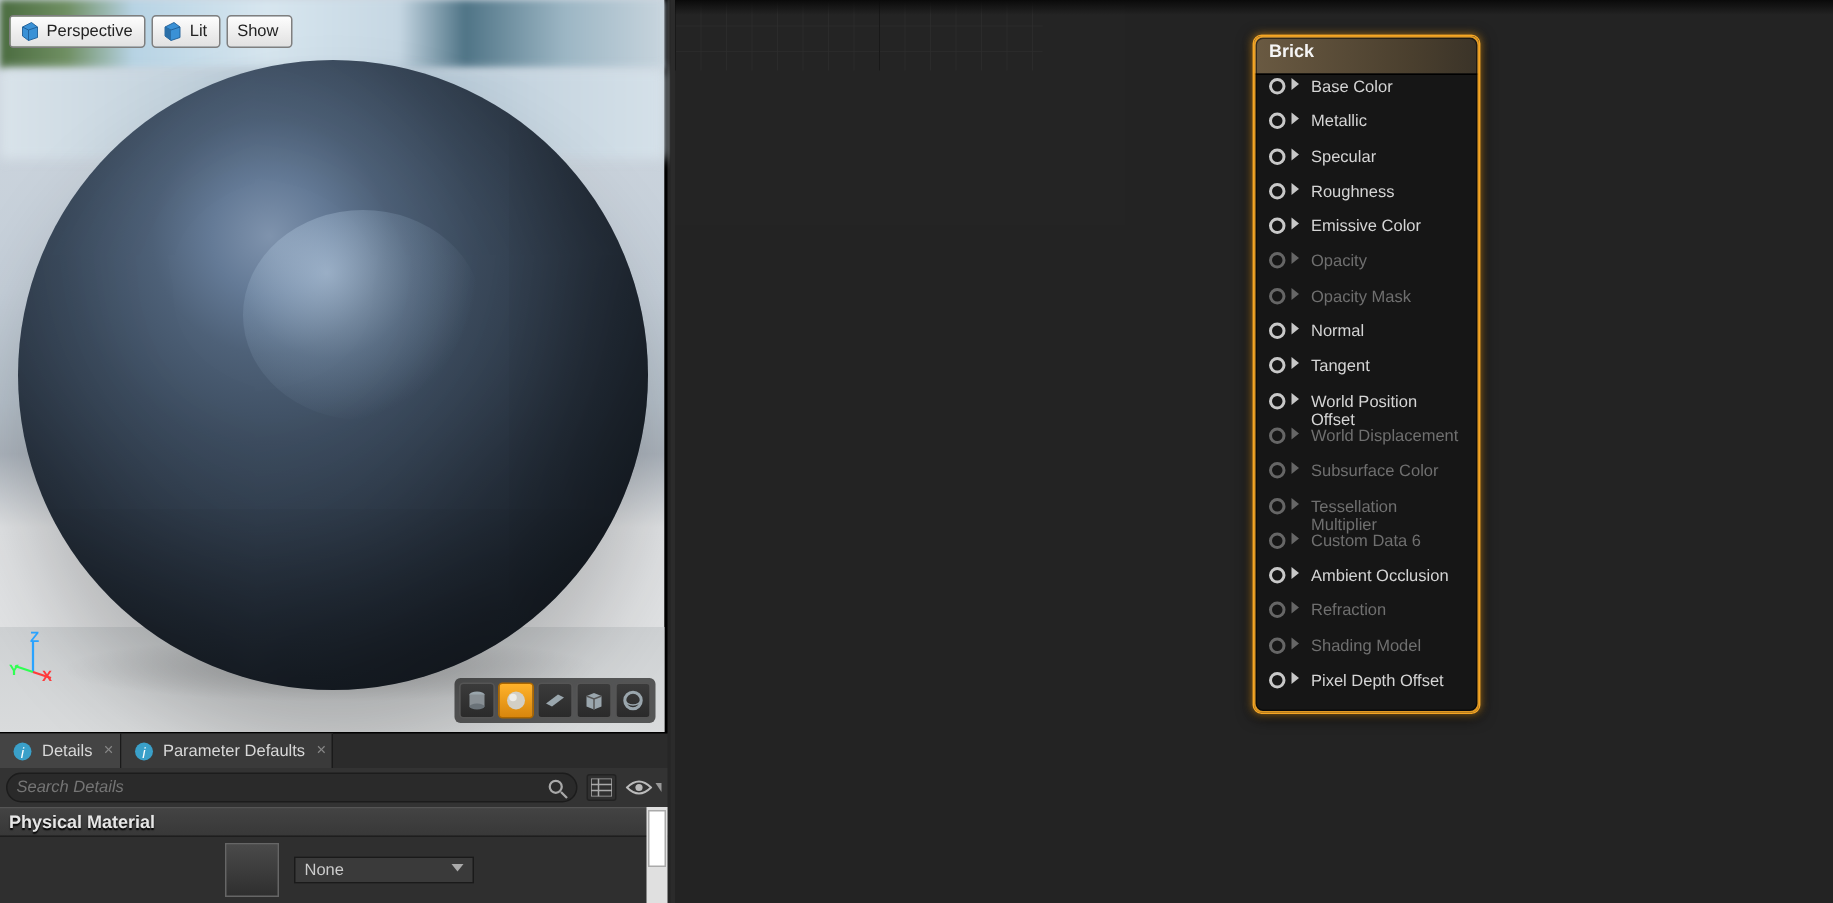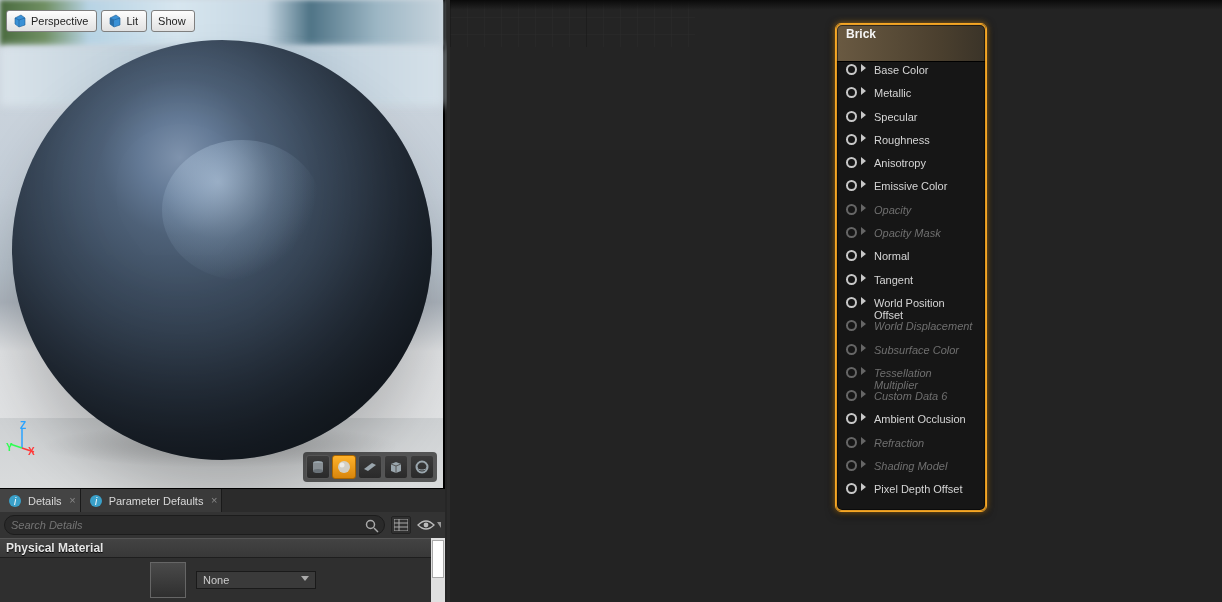--- a/index.html
+++ b/index.html
@@ -89,27 +89,27 @@
 
   .node {
     position:absolute; left:832px; top:23px; width:152px;
     background:rgba(20,20,20,.82);
     border:1px solid #f6a623; border-radius:6px;
     box-shadow:0 0 6px rgba(246,166,35,.6), 0 2px 10px rgba(0,0,0,.8);
     overflow:hidden;
   }
   .node::before { content:""; position:absolute; inset:-1px; border-radius:7px; border:2px solid rgba(246,166,35,.9); pointer-events:none; box-shadow: inset 0 0 0 1px rgba(0,0,0,.5);}
   .node-hdr {
-    height:38px; background:linear-gradient(90deg,#6a5a42 0%,#4a3f2e 70%,#3a3328 100%);
+    height:26px; background:linear-gradient(90deg,#6a5a42 0%,#4a3f2e 70%,#3a3328 100%);
     color:#f5f5f5; font-weight:bold; font-size:12px; padding:3px 10px;
     border-bottom:1px solid #000;
   }
   .pin-list { padding:2px 0 4px 0; }
   .pin { height:23.3px; display:flex; align-items:flex-start; gap:8px; padding:0 10px; color:#d5d5d5; font-size:11px; }
-  .pin.disabled { color:#6f6f6f;font-style:italic; }
+  .pin.disabled { color:#6f6f6f; }
   .ring { width:11px; height:11px; border-radius:50%; border:2px solid #c8c8c8; position:relative; flex:none; }
   .tri { width:0; height:0; border-top:4px solid transparent; border-bottom:4px solid transparent; border-left:5px solid #c8c8c8; margin-left:-4px; flex:none; }
   .pin.disabled .ring { border-color:#666; }
   .pin.disabled .tri { border-left-color:#666; }
 
 </style>
 </head>
 <body>
 
 <div class="left-pane">
@@ -297,25 +297,20 @@
           <span>Specular</span>
         </div>
         <div class="pin">
           <span class="ring"></span>
           <span class="tri"></span>
           <span>Roughness</span>
         </div>
         <div class="pin">
           <span class="ring"></span>
           <span class="tri"></span>
-          <span>Anisotropy</span>
-        </div>
-        <div class="pin">
-          <span class="ring"></span>
-          <span class="tri"></span>
           <span>Emissive Color</span>
         </div>
         <div class="pin disabled">
           <span class="ring"></span>
           <span class="tri"></span>
           <span>Opacity</span>
         </div>
         <div class="pin disabled">
           <span class="ring"></span>
           <span class="tri"></span>

